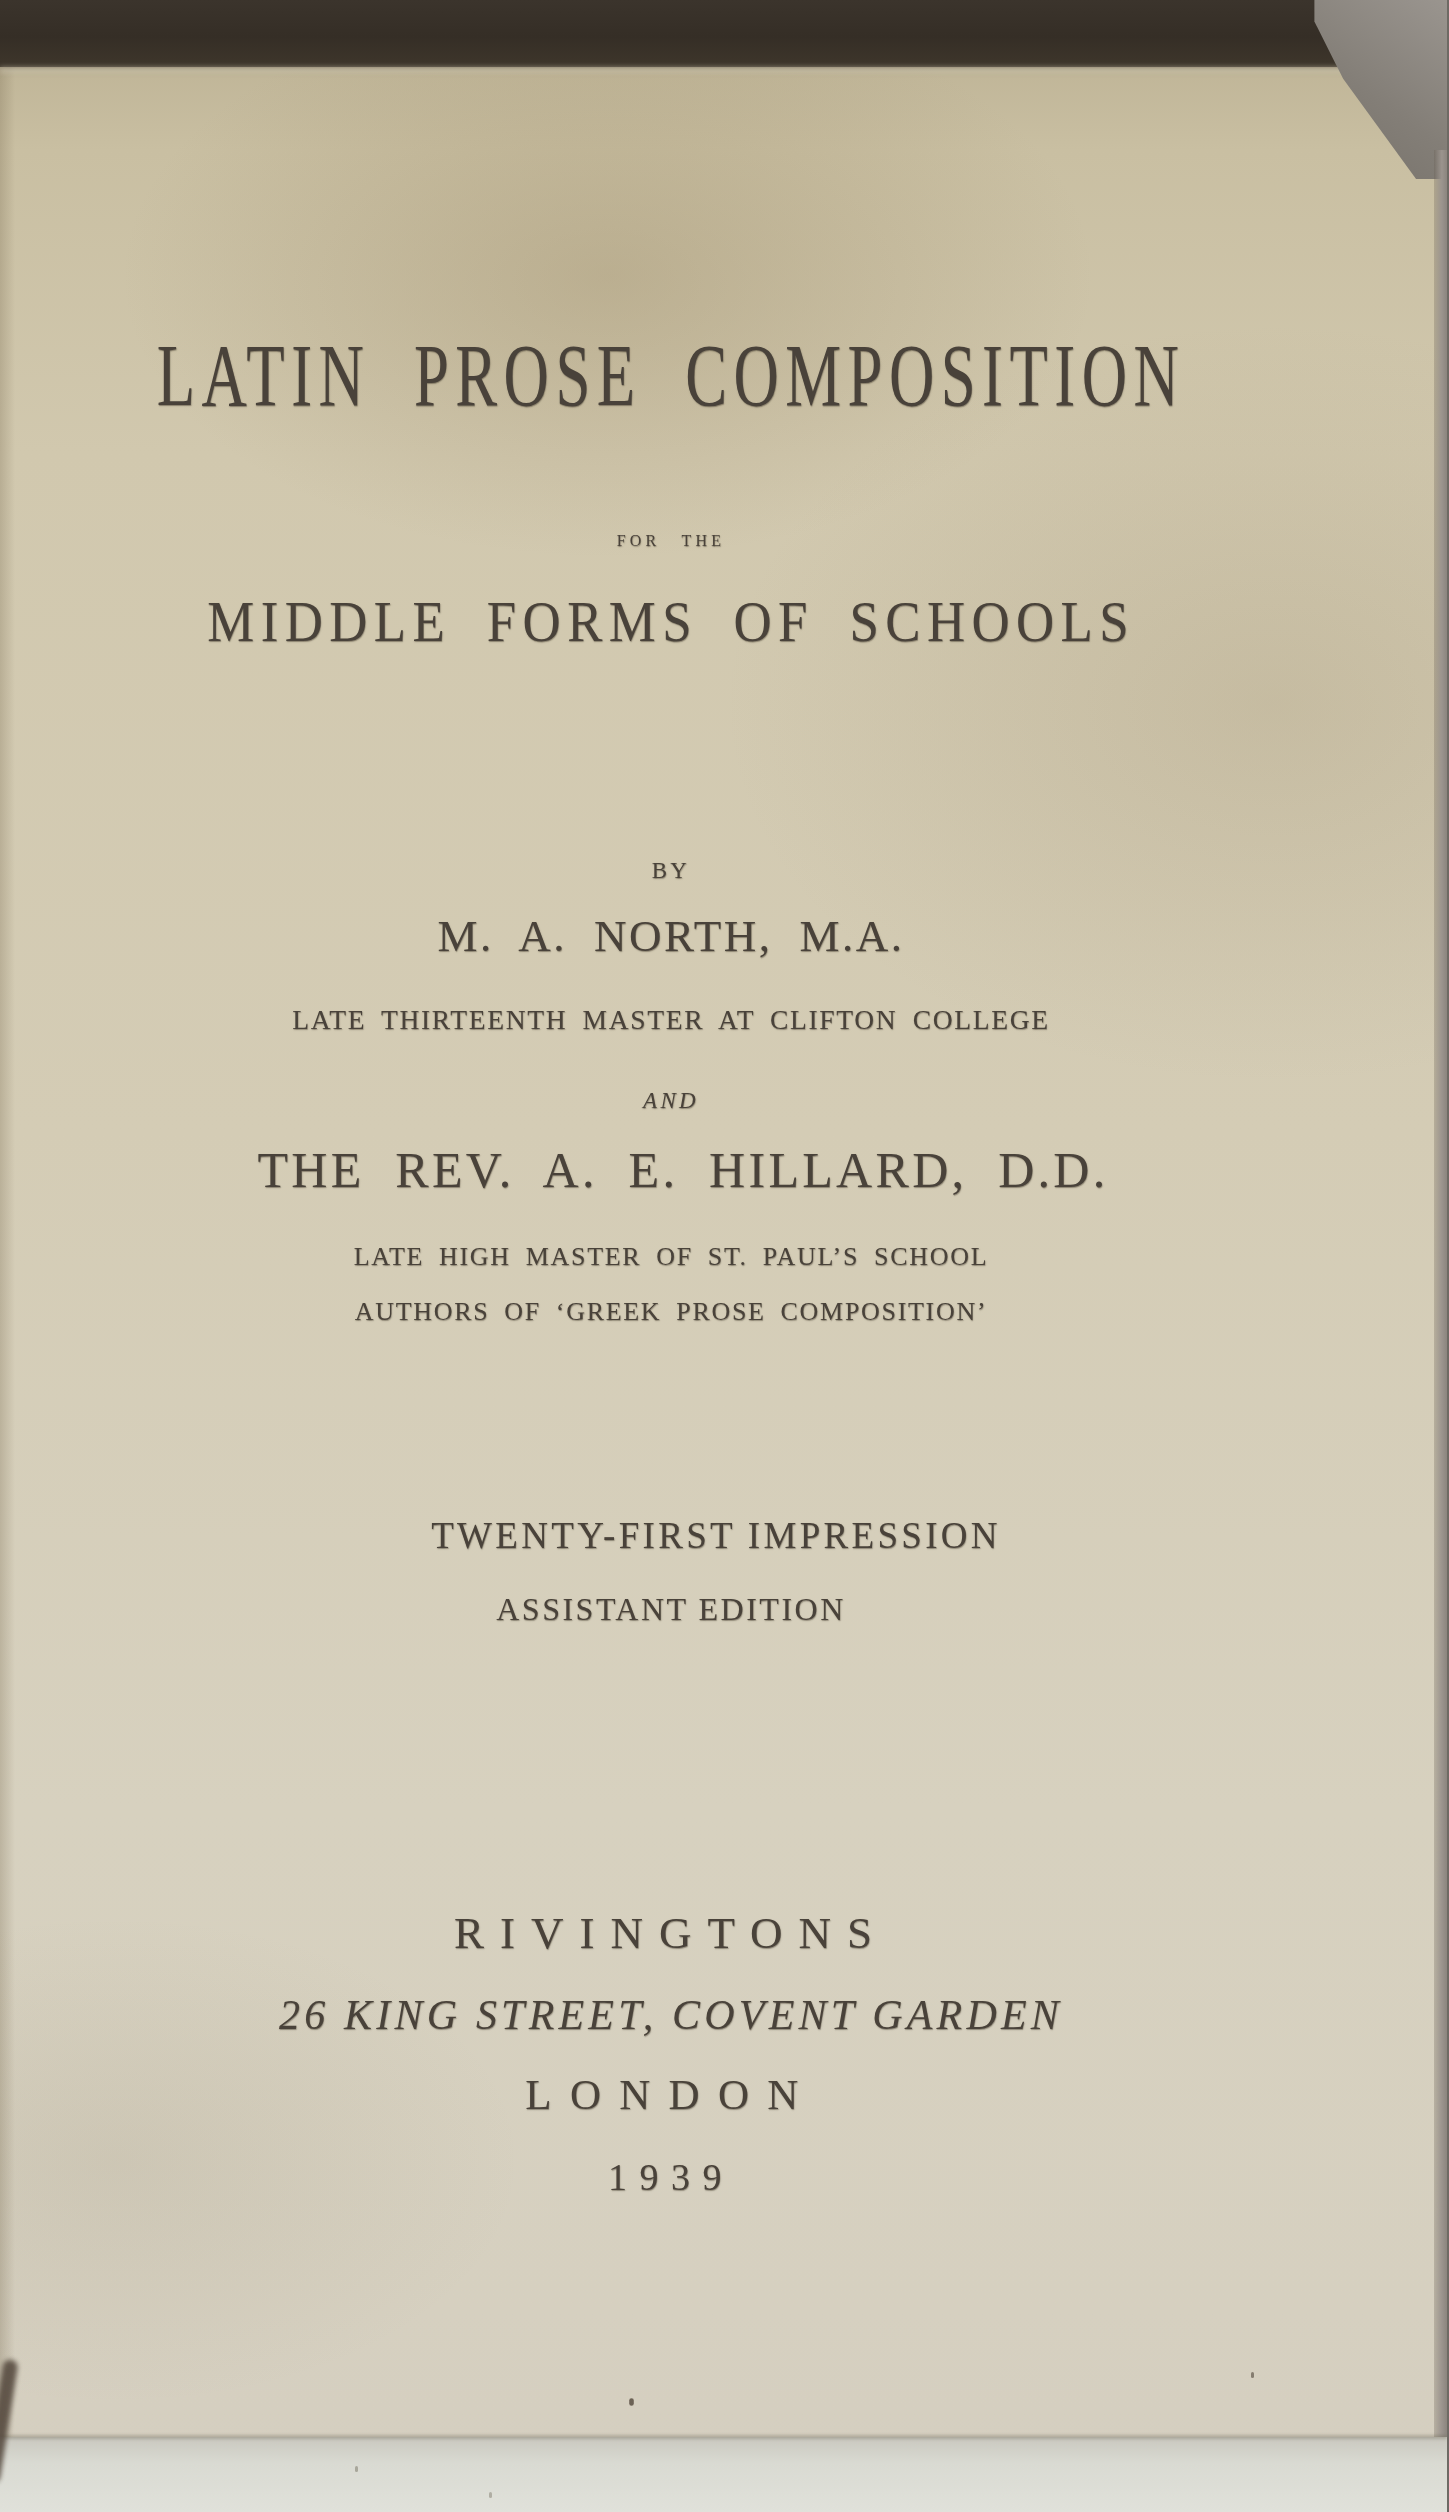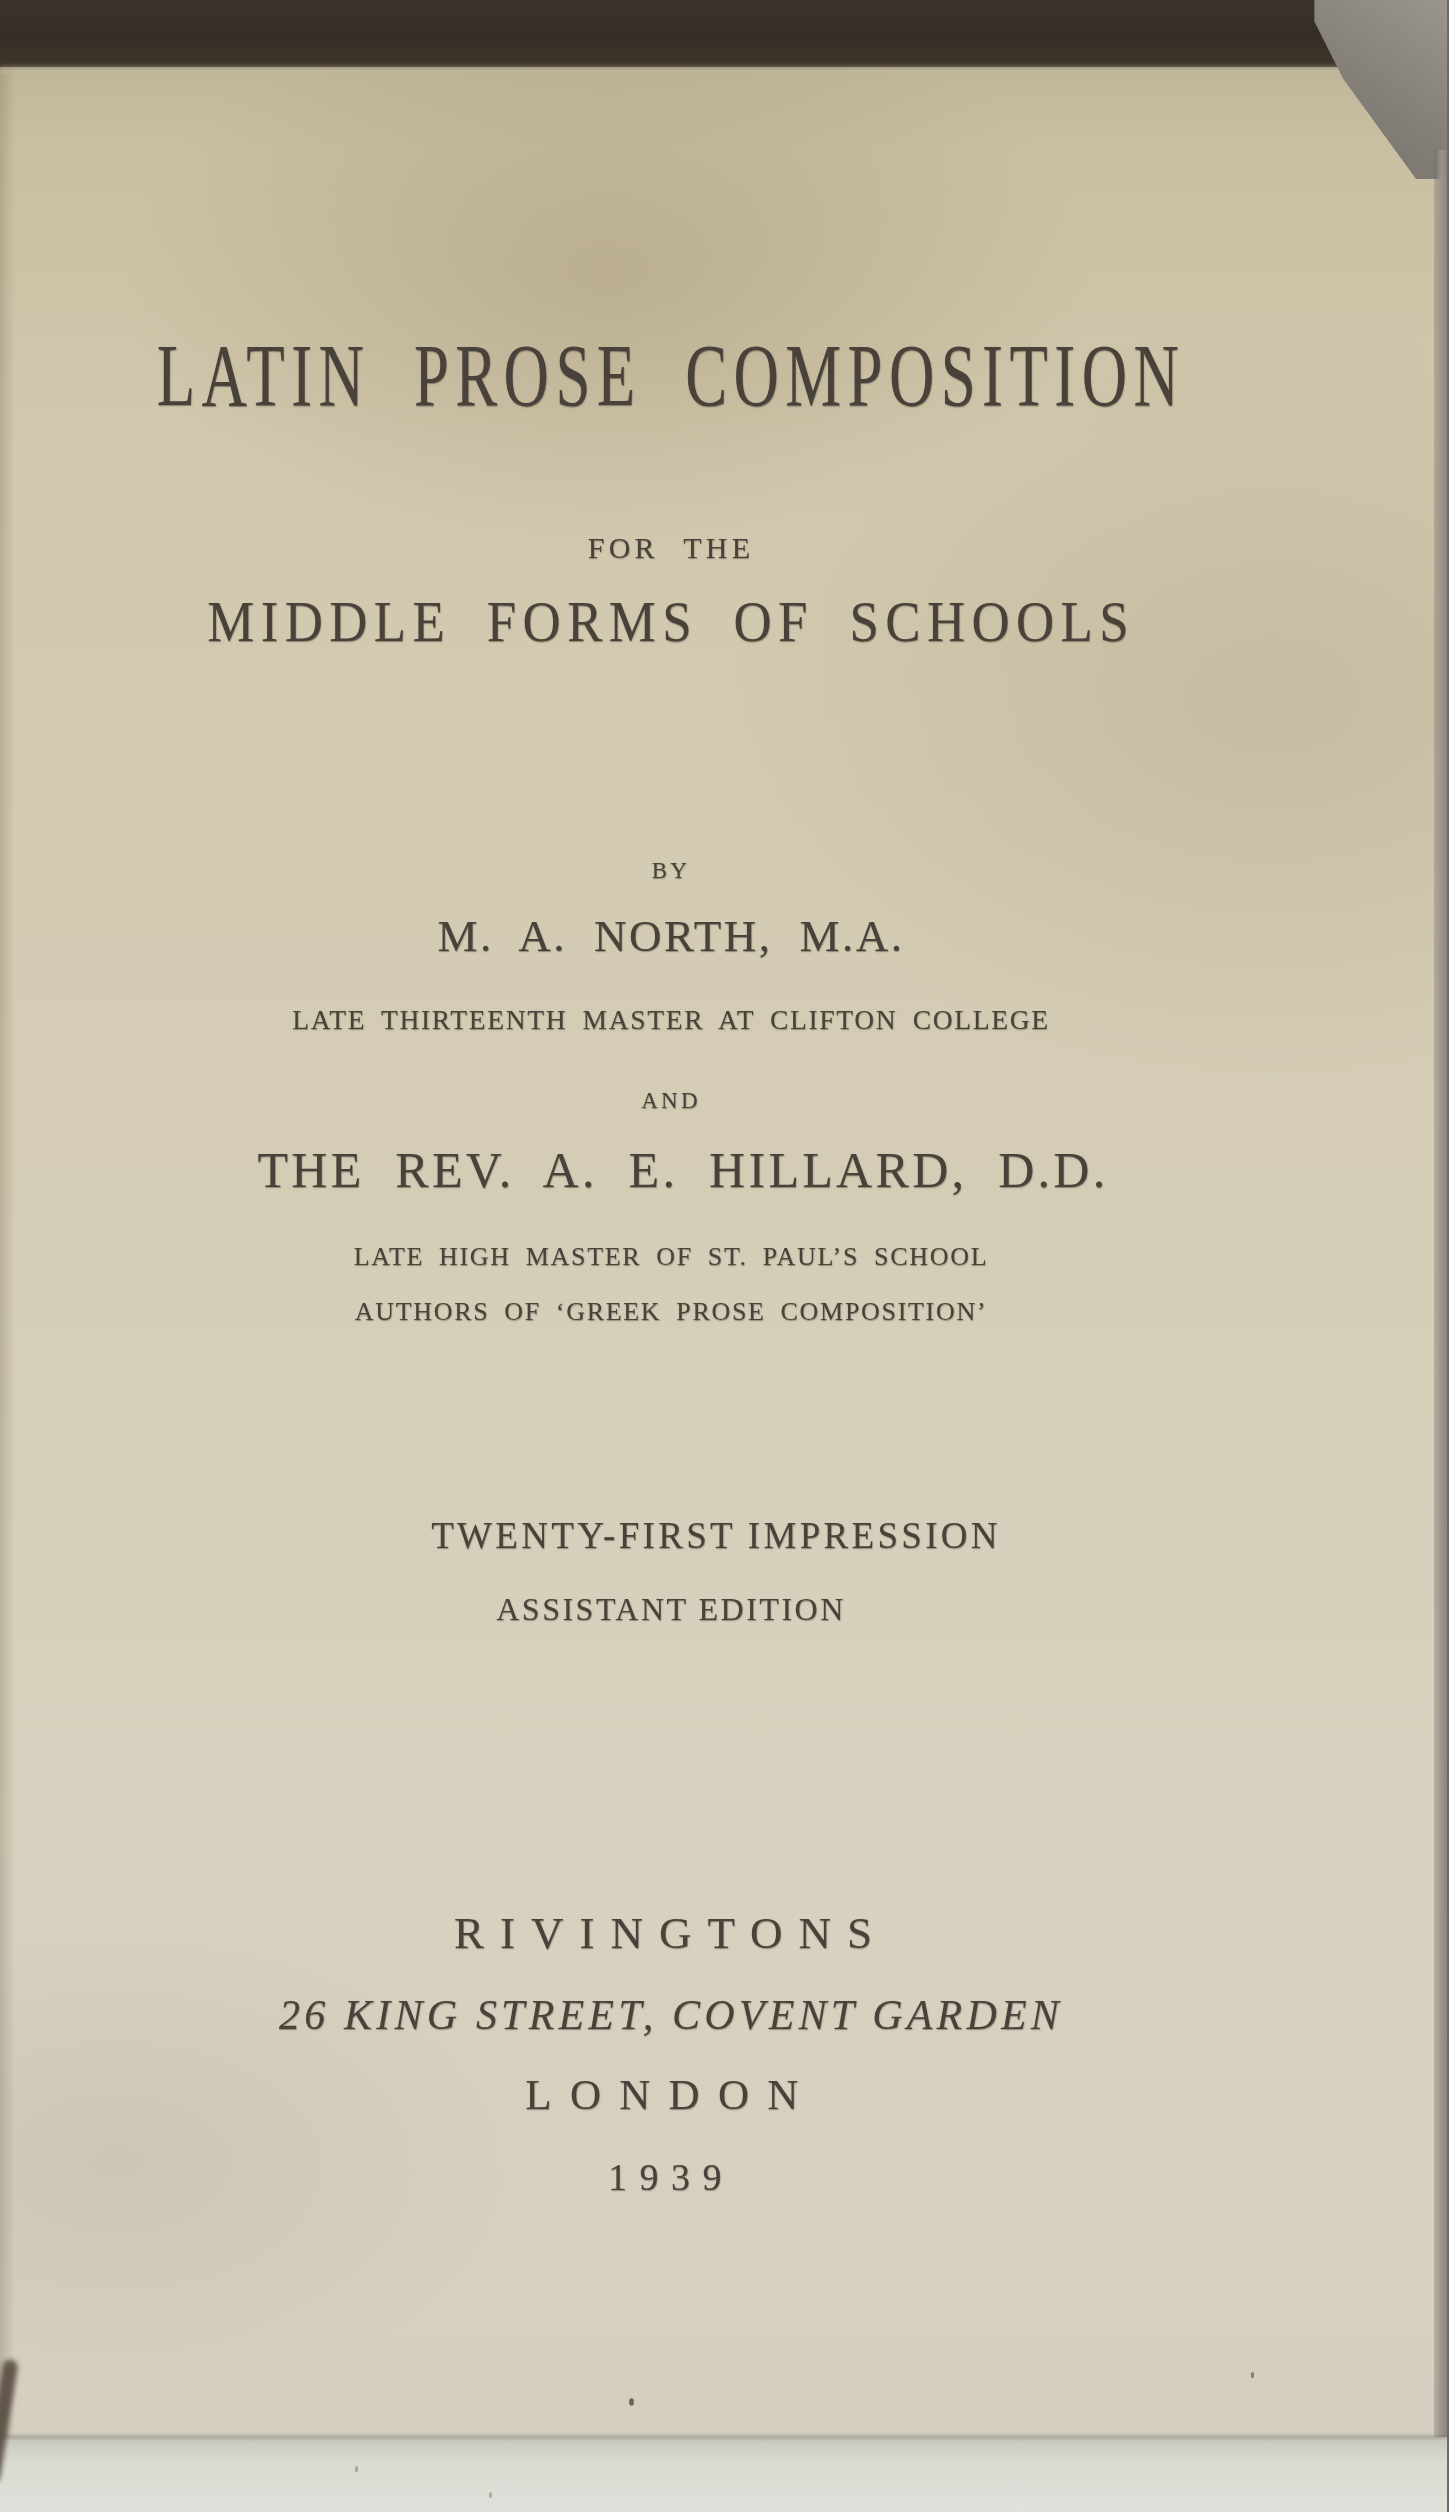--- a/index.html
+++ b/index.html
@@ -64,27 +64,27 @@
     color:#49423a;
     filter:blur(0.3px);
   }
   .text-col > div, .text-col > h1{
     position:absolute;left:0;width:100%;margin:0;
     text-align:center;font-weight:normal;line-height:1;
     text-shadow:0.5px 0.7px 1.2px rgba(64,55,42,0.5), -0.3px -0.3px 0.8px rgba(215,205,180,0.35);
   }
   .t-title{top:331px;font-size:73px;letter-spacing:7.5px;word-spacing:25px;}
   .t-title span{display:inline-block;transform:scale(0.86,1.22);transform-origin:50% 0;}
-  .t-forthe{top:533px;font-size:30px;letter-spacing:4.2px;word-spacing:13.3px;}
+  .t-forthe{top:533px;font-size:16px;letter-spacing:4.2px;word-spacing:13.3px;}
   .t-subtitle{top:593px;font-size:55px;letter-spacing:6.7px;word-spacing:16.6px;}
   .t-subtitle span{display:inline-block;transform:scale(0.96,1.05);transform-origin:50% 0;}
   .t-by{top:859px;font-size:23px;letter-spacing:3.3px;}
   .t-author1{top:914px;font-size:45px;letter-spacing:2.5px;word-spacing:13.3px;}
   .t-cred1{top:1006px;font-size:27.5px;letter-spacing:1.7px;word-spacing:6.7px;}
-  .t-and{top:1089px;font-size:23px;letter-spacing:3.3px;}
+  .t-and{top:1089px;font-size:23px;letter-spacing:3.3px;font-style:italic;}
   .t-author2{top:1145px;font-size:50px;letter-spacing:3.3px;word-spacing:15px;padding-left:12px;}
   .t-cred2a{top:1244px;font-size:26px;letter-spacing:1.7px;word-spacing:6.7px;}
   .t-cred2b{top:1299px;font-size:26px;letter-spacing:1.7px;word-spacing:6.7px;}
   .t-impression{top:1517px;font-size:37px;letter-spacing:3.3px;padding-left:45px;}
   .t-edition{top:1593px;font-size:32px;letter-spacing:2.5px;}
   .t-publisher{top:1911px;font-size:45px;letter-spacing:16px;}
   .t-address{top:1994px;font-size:42px;letter-spacing:4.2px;font-style:italic;}
   .t-city{top:2073px;font-size:43px;letter-spacing:18.3px;}
   .t-year{top:2158px;font-size:38px;letter-spacing:12.5px;}
 </style>

